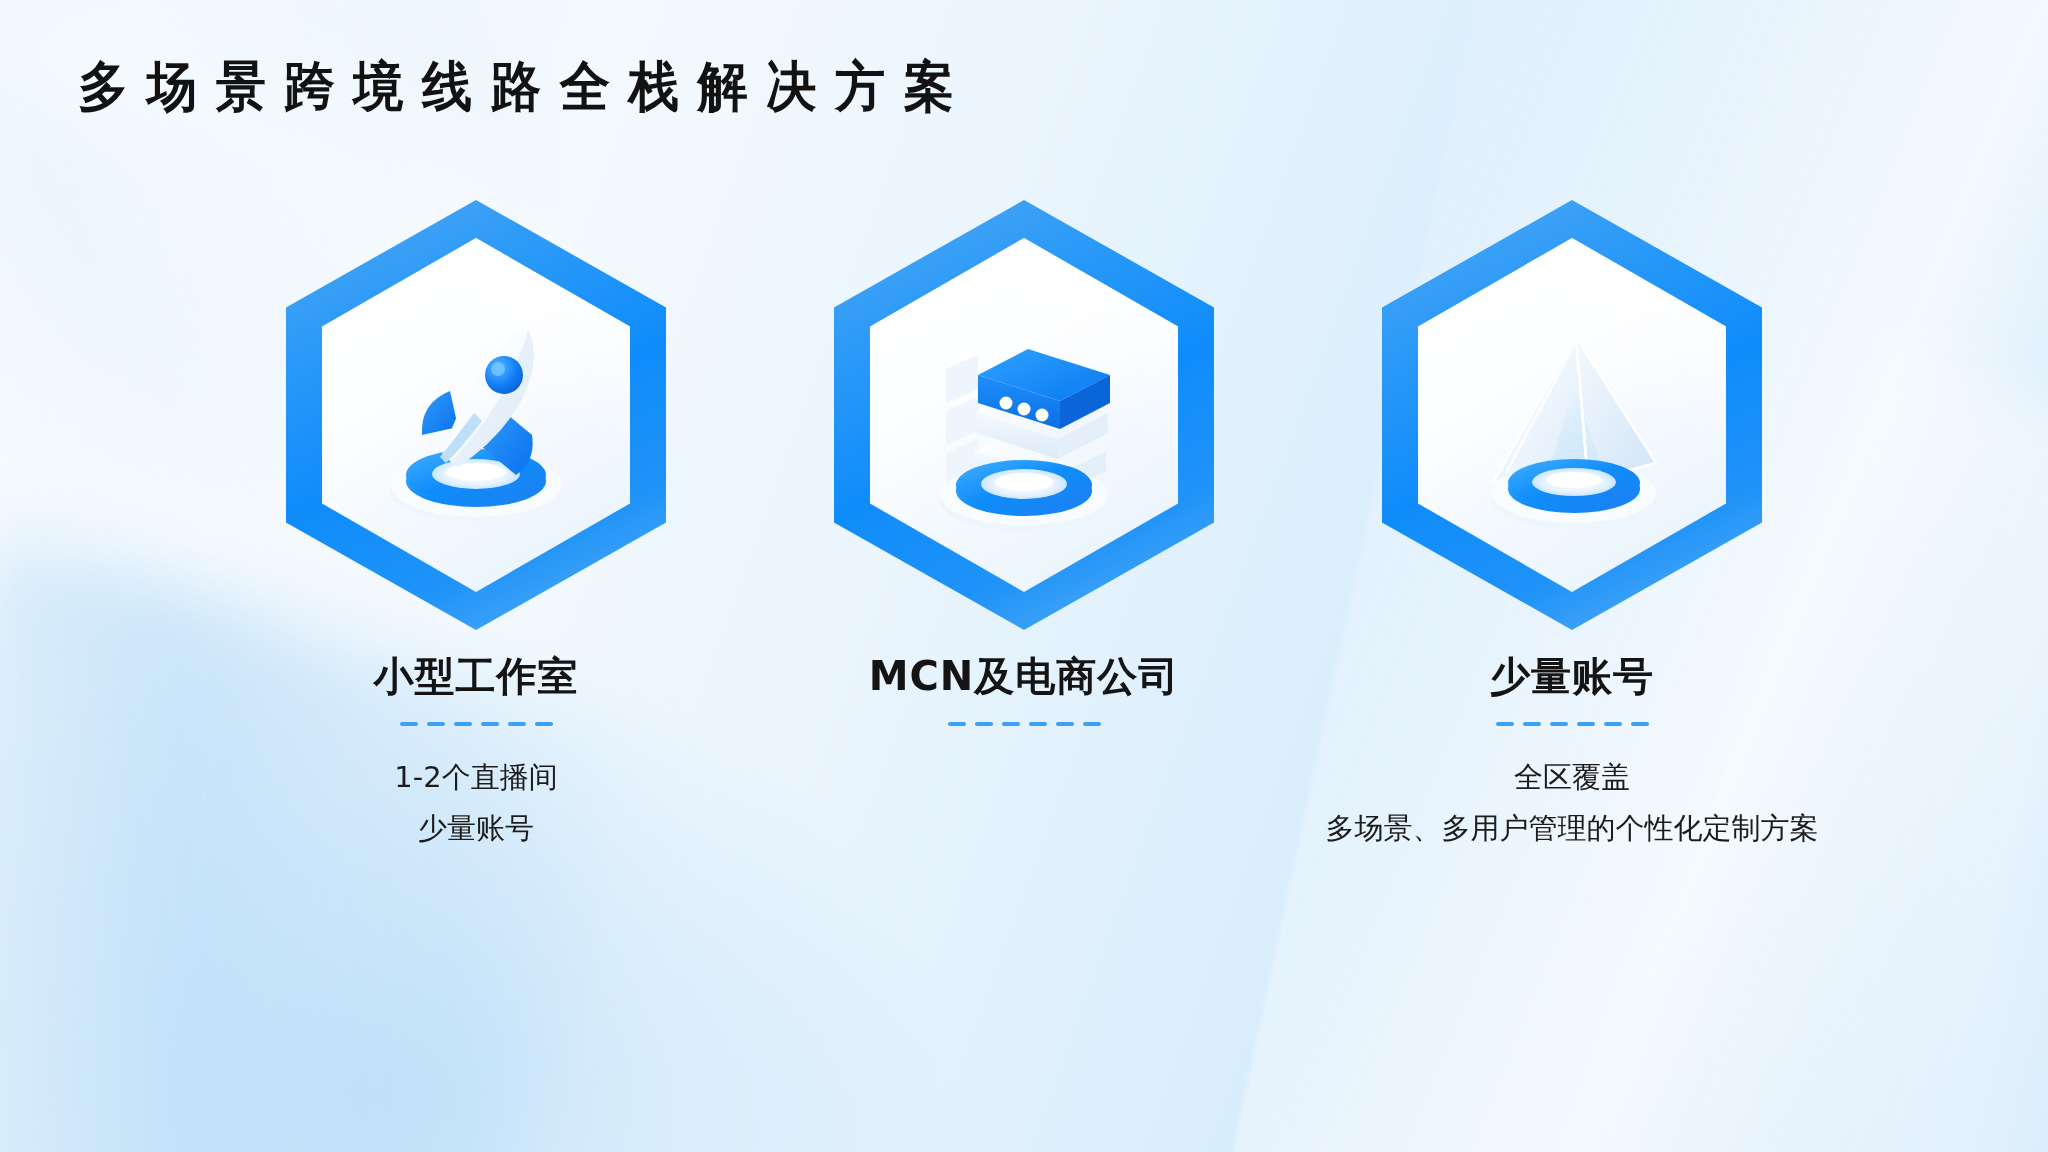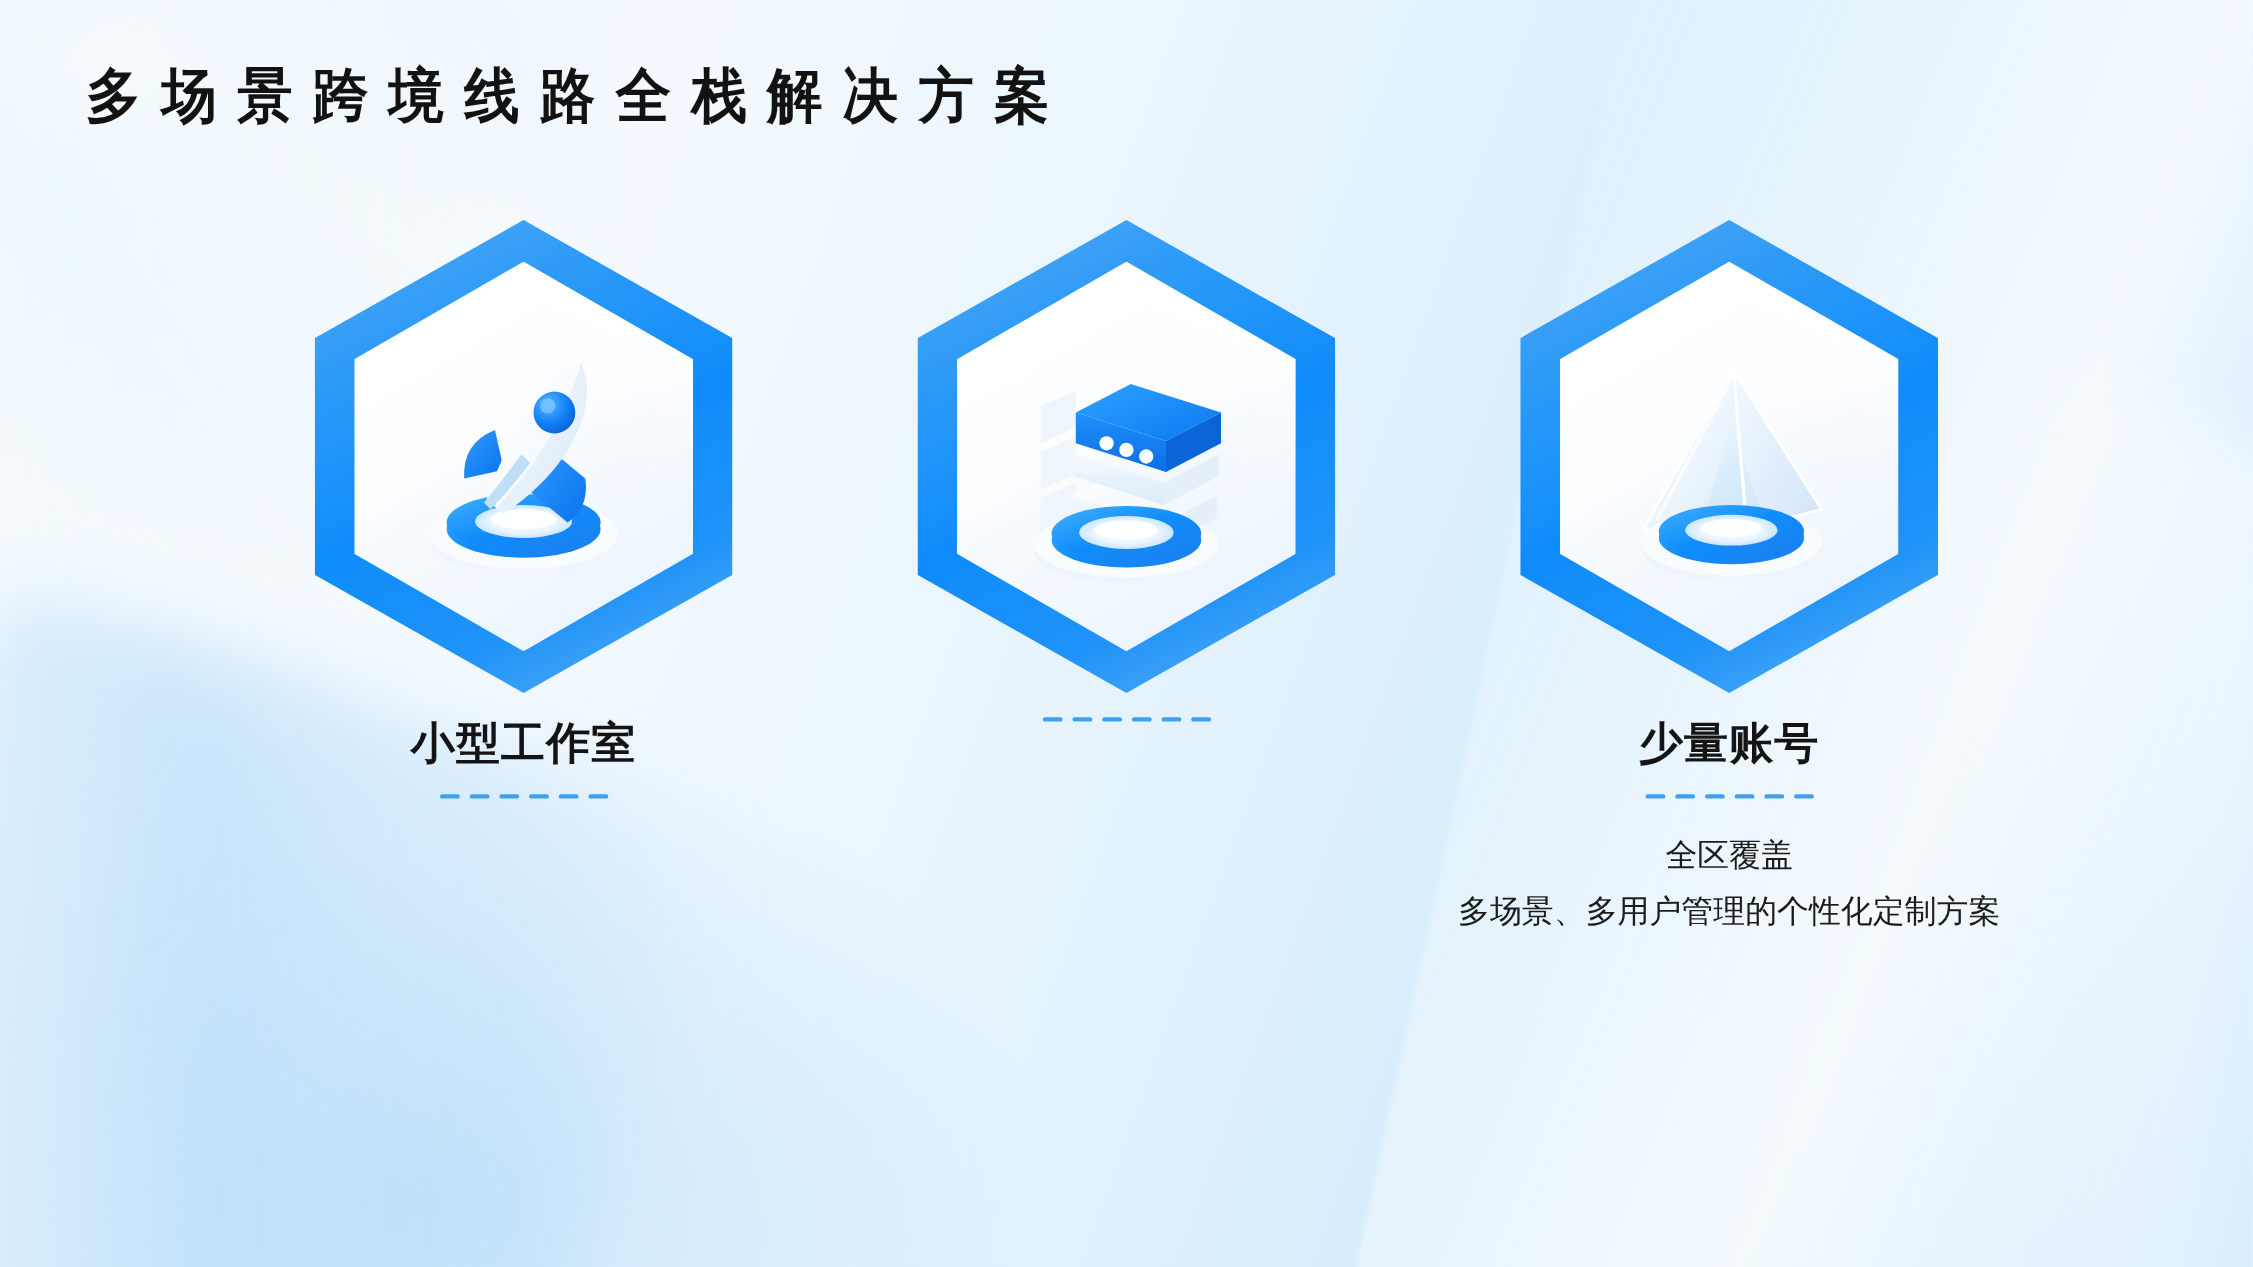--- a/index.html
+++ b/index.html
@@ -218,20 +218,24 @@
 
     <div class="divider">
       <i></i>
       <i></i>
       <i></i>
       <i></i>
       <i></i>
       <i></i>
     </div>
 
+    <div class="card-desc">
+      <p>1-2个直播间</p>
+      <p>少量账号</p>
+    </div>
   </div>
 
   <div class="card">
     <div class="hex-wrap">
       <div class="hex-outer"></div>
       <div class="hex-inner"></div>
       <div class="hex-art">
         <svg viewBox="0 0 260 260">
           <defs>
             <linearGradient id="svTop" x1="0" y1="0" x2="1" y2="1">
@@ -285,20 +289,21 @@
           <ellipse cx="130" cy="216" rx="84" ry="30" fill="#eef6fd"></ellipse>
           <ellipse cx="130" cy="210" rx="84" ry="30" fill="#f8fcff"></ellipse>
           <ellipse cx="130" cy="206" rx="68" ry="25" fill="url(#ringG2)"></ellipse>
           <ellipse cx="130" cy="200" rx="68" ry="25" fill="url(#ringG2)"></ellipse>
           <ellipse cx="130" cy="199" rx="43" ry="15" fill="url(#ringGlow2)"></ellipse>
           <ellipse cx="130" cy="197" rx="29" ry="9" fill="#ffffff" opacity=".92"></ellipse>
         </svg>
       </div>
     </div>
 
+    <div class="card-title">MCN及电商公司</div>
 
     <div class="divider">
       <i></i>
       <i></i>
       <i></i>
       <i></i>
       <i></i>
       <i></i>
     </div>
 

